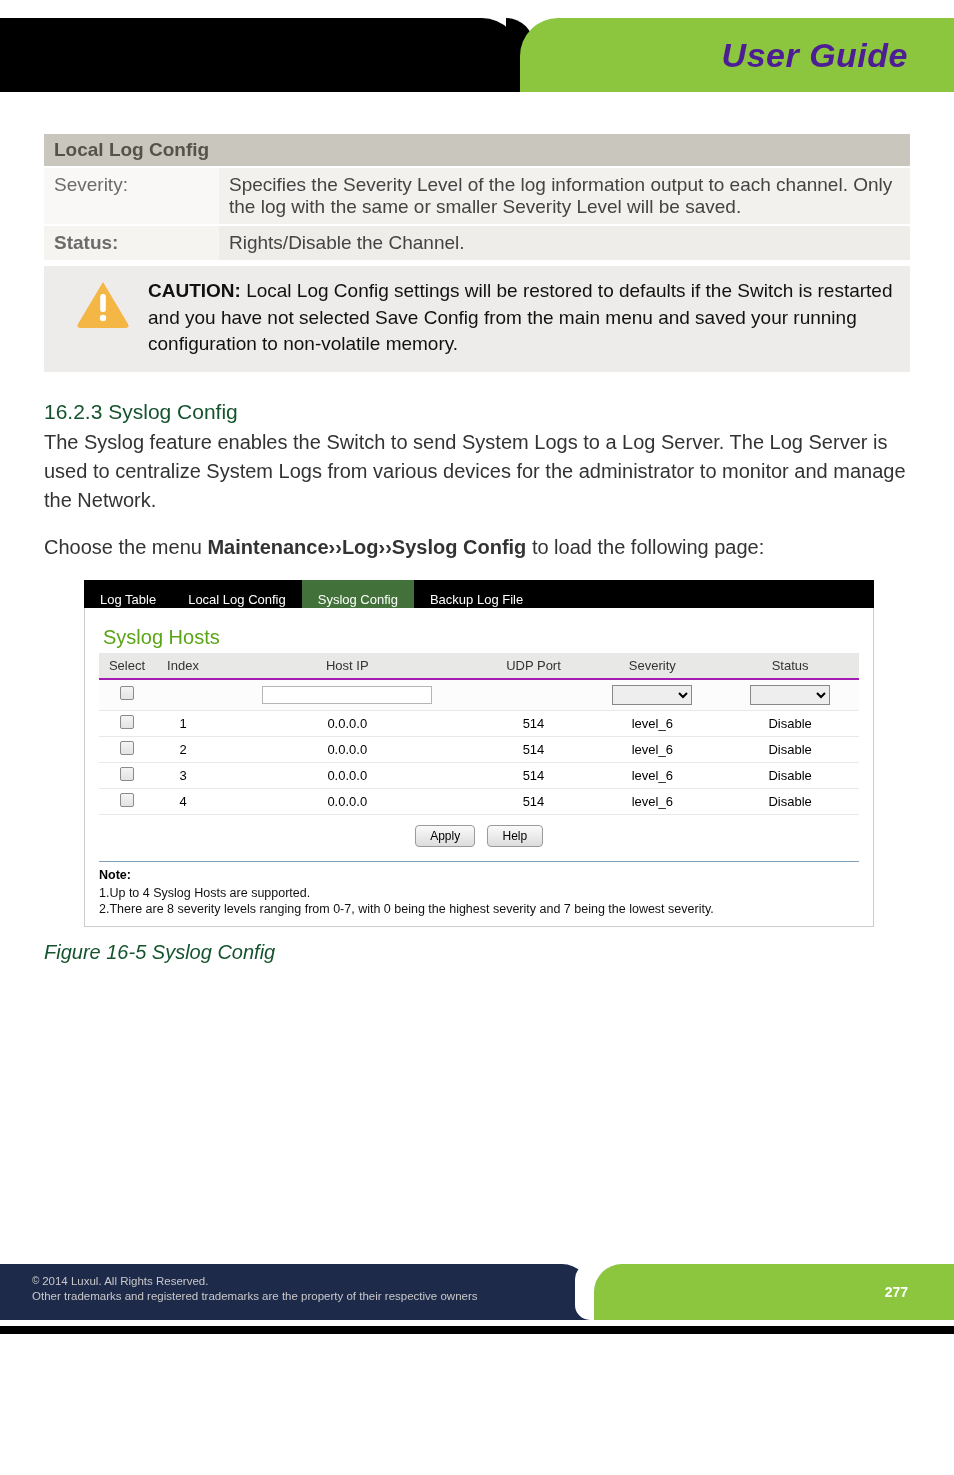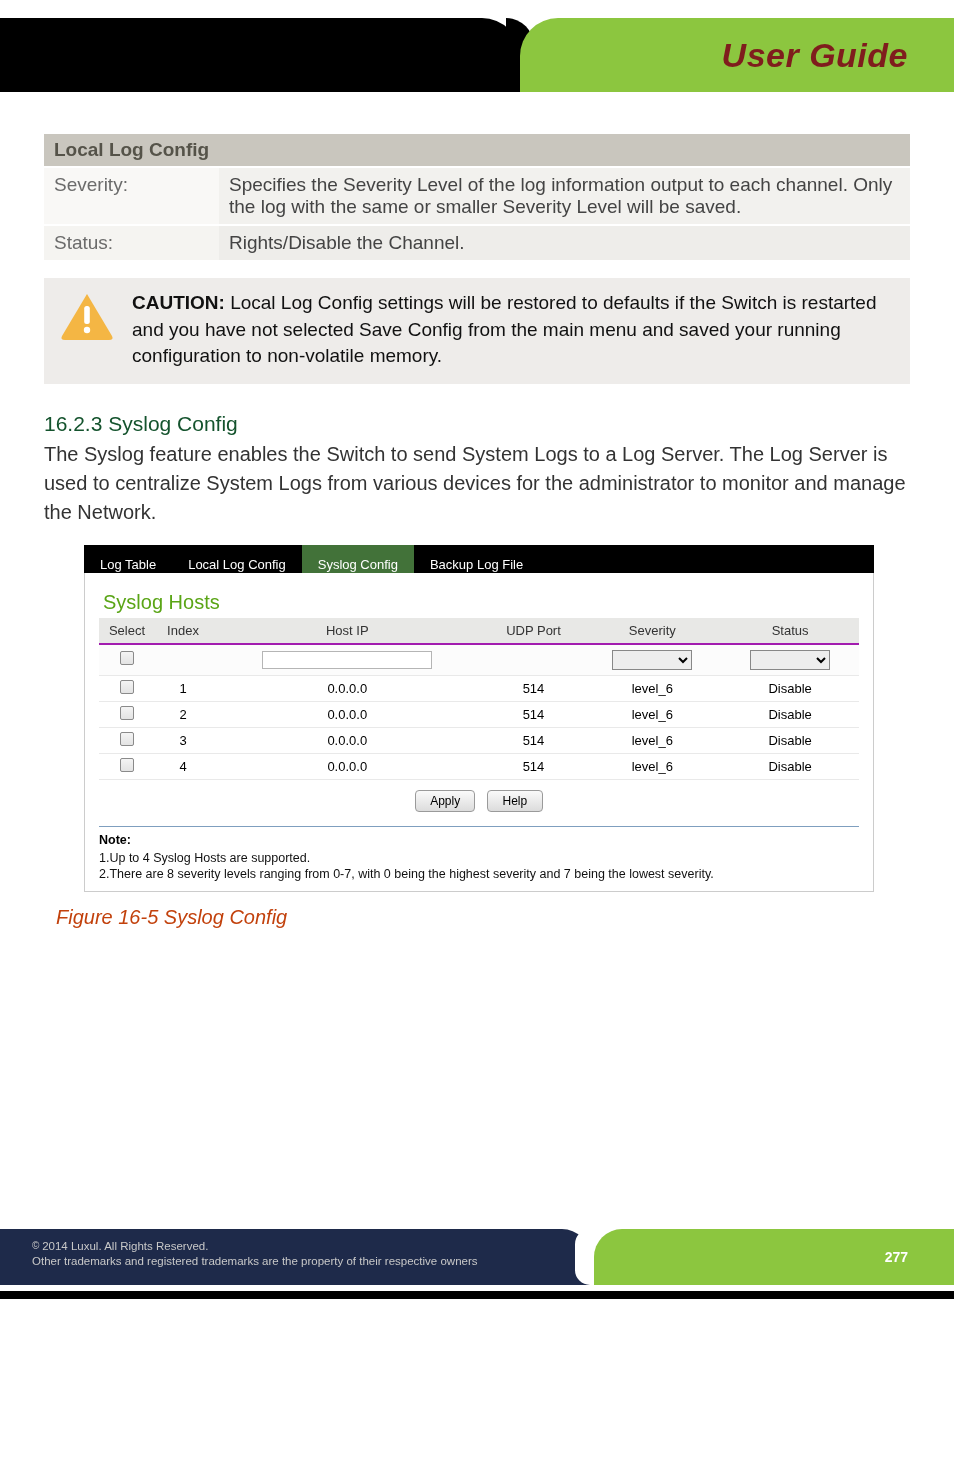--- a/index.html
+++ b/index.html
@@ -39,21 +39,21 @@
     left: 520px;
     height: 74px;
     background: #8cc63f;
     border-top-left-radius: 38px;
     display: flex;
     align-items: center;
     justify-content: flex-end;
     padding-right: 46px;
   }
   .topband .green span {
-    color: #7f1d1d;
+    color: #4c1d95;
     font-style: italic;
     font-weight: 600;
     font-size: 34px;
     letter-spacing: 0.5px;
   }
 
   .page { padding: 6px 44px 40px 44px; }
 
   
   .cfgtable { width: 100%; border-collapse: collapse; }
@@ -67,28 +67,28 @@
     border-bottom: 2px solid #fff;
   }
   .cfgtable td {
     padding: 6px 10px;
     font-size: 19px;
     vertical-align: top;
     border-bottom: 2px solid #fff;
   }
   .cfgtable td.label { color: #6b6b6b; width: 175px; background:#f9f8f6;}
   .cfgtable td.val   { color: #444; background:#f2f1ee;}
-  .cfgtable tr.alt td.label { background:#f5f4f1;}
+  .cfgtable tr.alt td.label { background:#f5f4f1;font-weight:bold;}
   .cfgtable tr.alt td.val   { background:#eeedea;}
 
   
   .caution {
     background: #eeecea;
-    padding: 12px 16px 14px 16px;
-    margin-top: 16px;
+    padding: 12px 16px 14px 32px;
+    margin-top: 4px;
     display: flex;
     gap: 18px;
     align-items:flex-start;
   }
   .caution .tri {
     width: 54px; height: 48px;
     flex: 0 0 54px;
     position:relative;
     margin-top:2px;
   }
@@ -163,21 +163,21 @@
   .btn{
     display:inline-block; min-width:56px; padding:3px 14px; margin:0 4px;
     border:1px solid #9a9a9a; border-radius:4px;
     background:linear-gradient(#fafafa,#dcdcdc);
     font-size:12px;
   }
   .hr{ border:none; border-top:1px solid #7f9fbf; margin:12px 0 6px 0;}
   .note-label{ font-weight:700; font-size:12.5px; margin:2px 0 4px 0;}
   .note-line{ font-size:12.5px; margin:0 0 2px 0; color:#111;}
 
-  .figcap { font-style: italic; color:#c2410c; font-size:20px; margin:14px 0 0 12px;}
+  .figcap { font-style: italic; color:#14532d; font-size:20px; margin:14px 0 0 0;}
 
   
   .footer{
     position:relative; margin-top:260px; height:70px;
   }
   .footer .fblack{
     position:absolute; left:0; right:0; bottom:0;
     background:#000; height:8px;
   }
   .footer .navy{
@@ -243,20 +243,23 @@
         <circle cx="27" cy="38" r="3.2" fill="#fff"></circle>
       </svg>
     </span>
     <div class="txt">
       <b>CAUTION:</b><span> Local Log Config settings will be restored to defaults if the Switch is restarted and you have not selected Save Config from the main menu and saved your running configuration to non-volatile memory.</span>
     </div>
   </div>
 
   <h3 class="subhead">16.2.3 Syslog Config</h3>
   <p class="body">The Syslog feature enables the Switch to send System Logs to a Log Server. The Log Server is used to centralize System Logs from various devices for the administrator to monitor and manage the Network.</p>
+  <p class="body">
+    <span>Choose the menu </span><b>Maintenance››Log››Syslog Config</b><span> to load the following page:</span>
+  </p>
 
   <div class="shot">
     <div class="tabs">
       <div class="tab">Log Table</div>
       <div class="tab">Local Log Config</div>
       <div class="tab active">Syslog Config</div>
       <div class="tab">Backup Log File</div>
     </div>
     <div class="panel">
       <div class="ptitle">Syslog Hosts</div>

